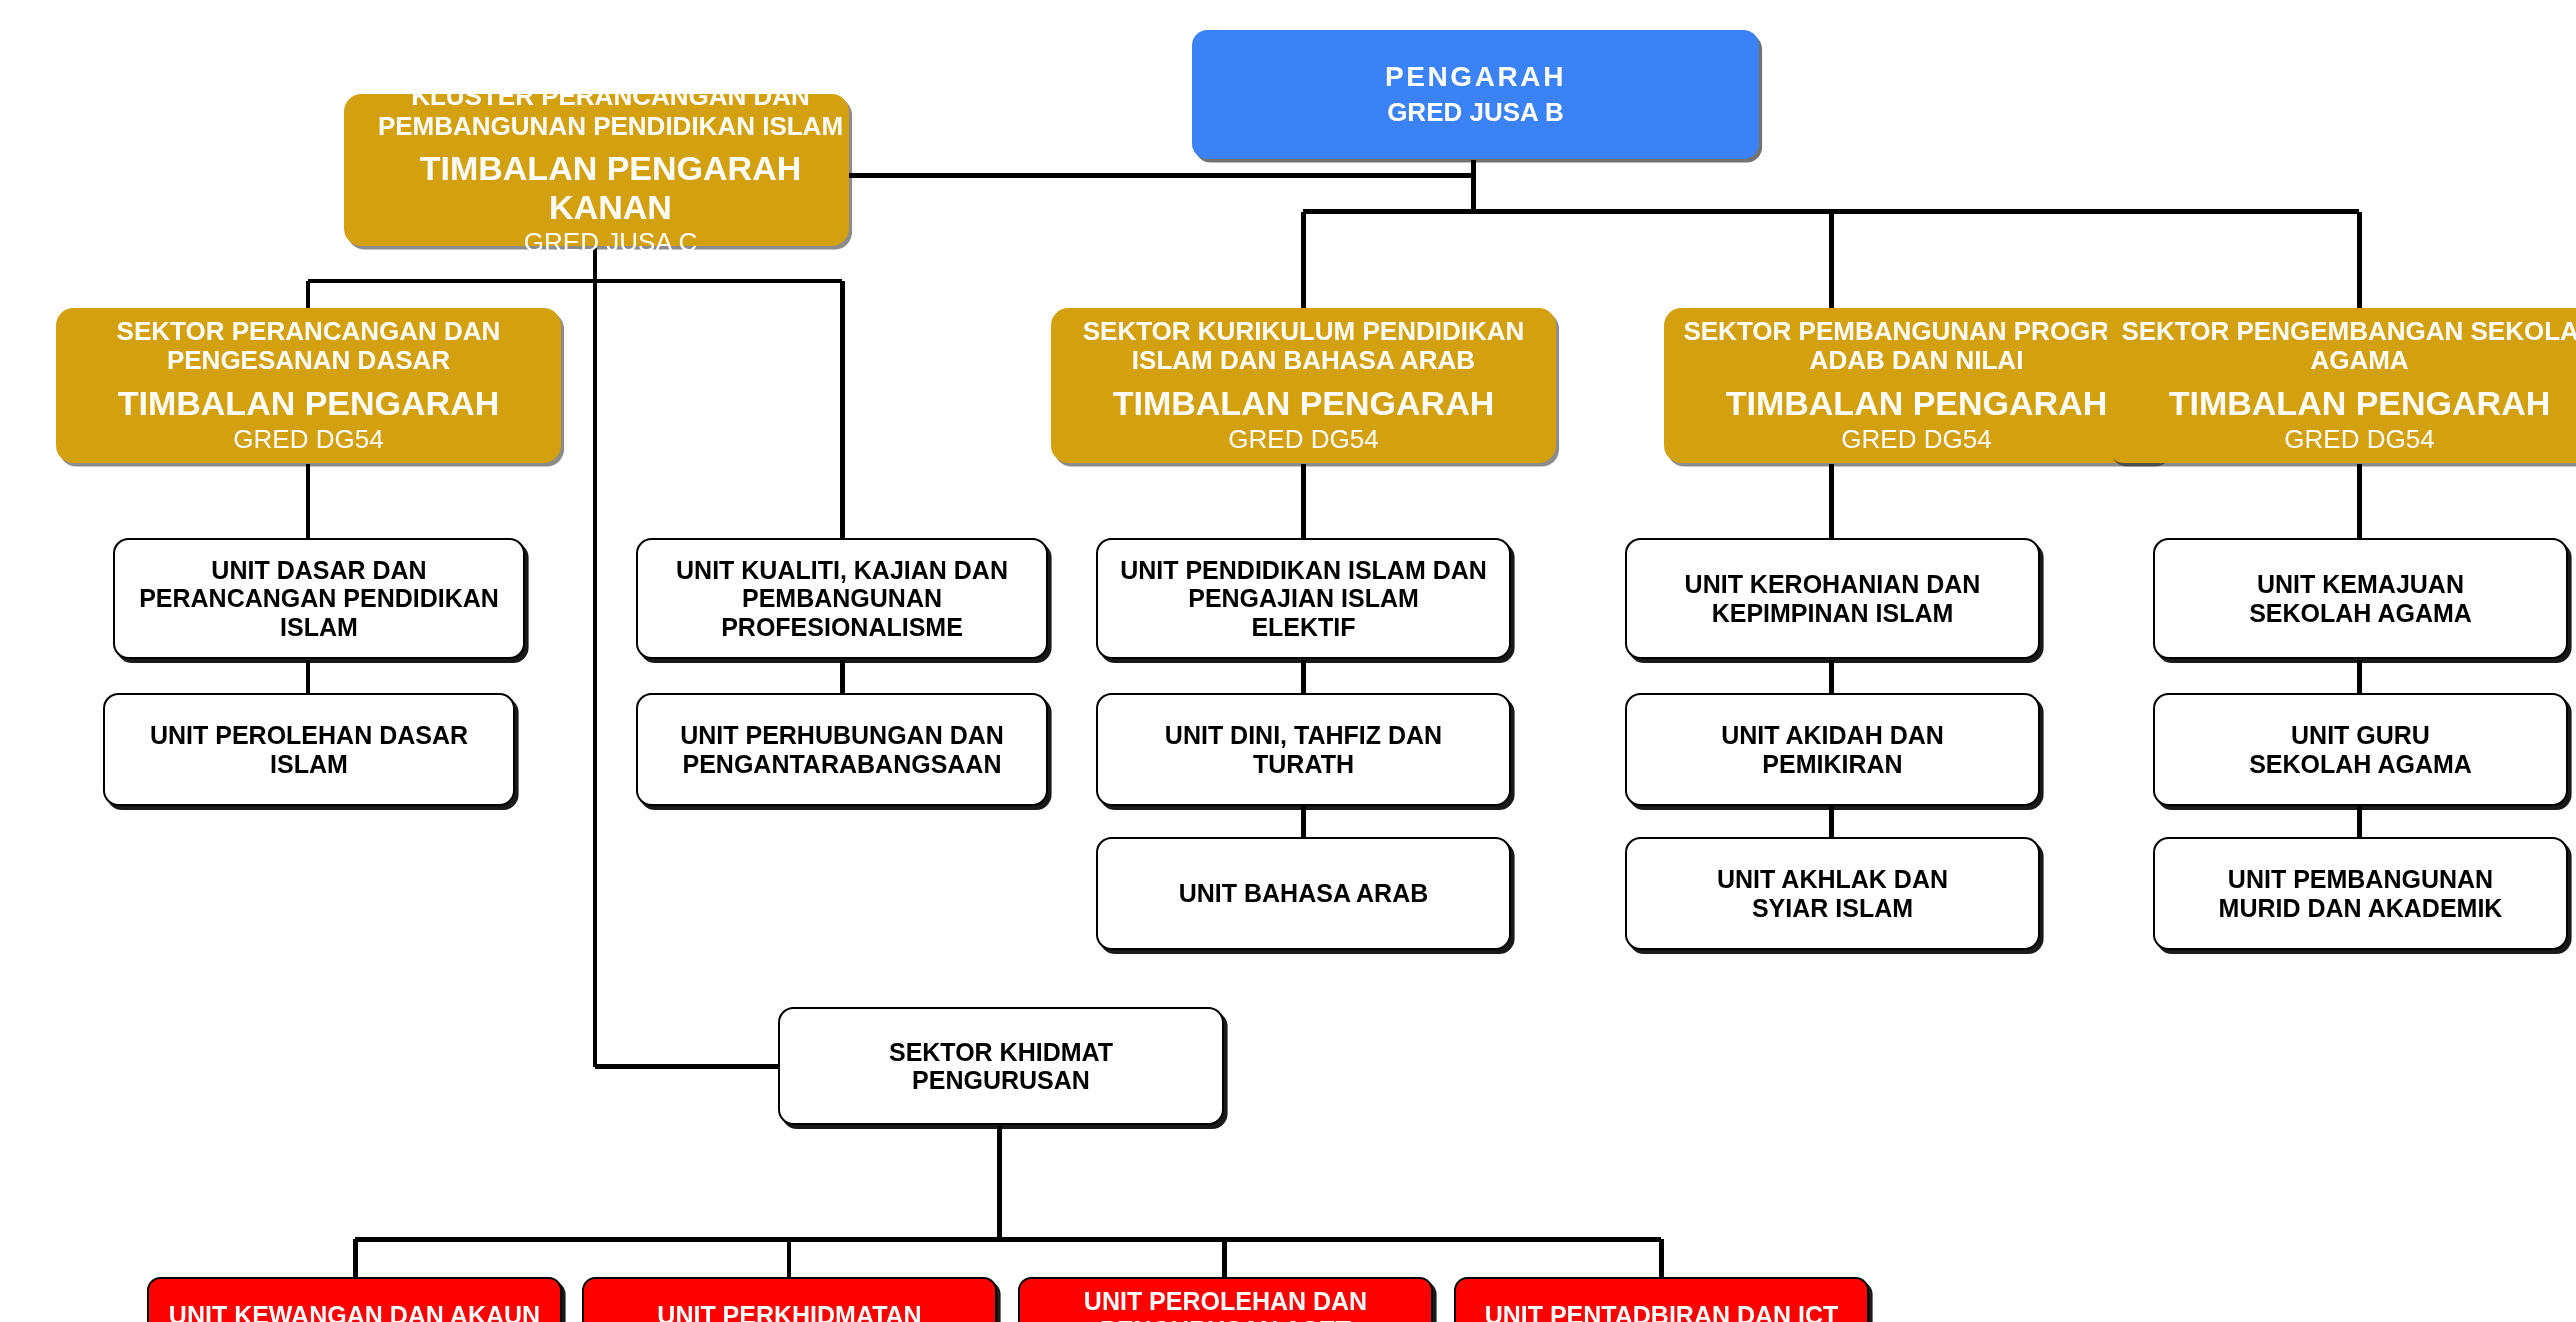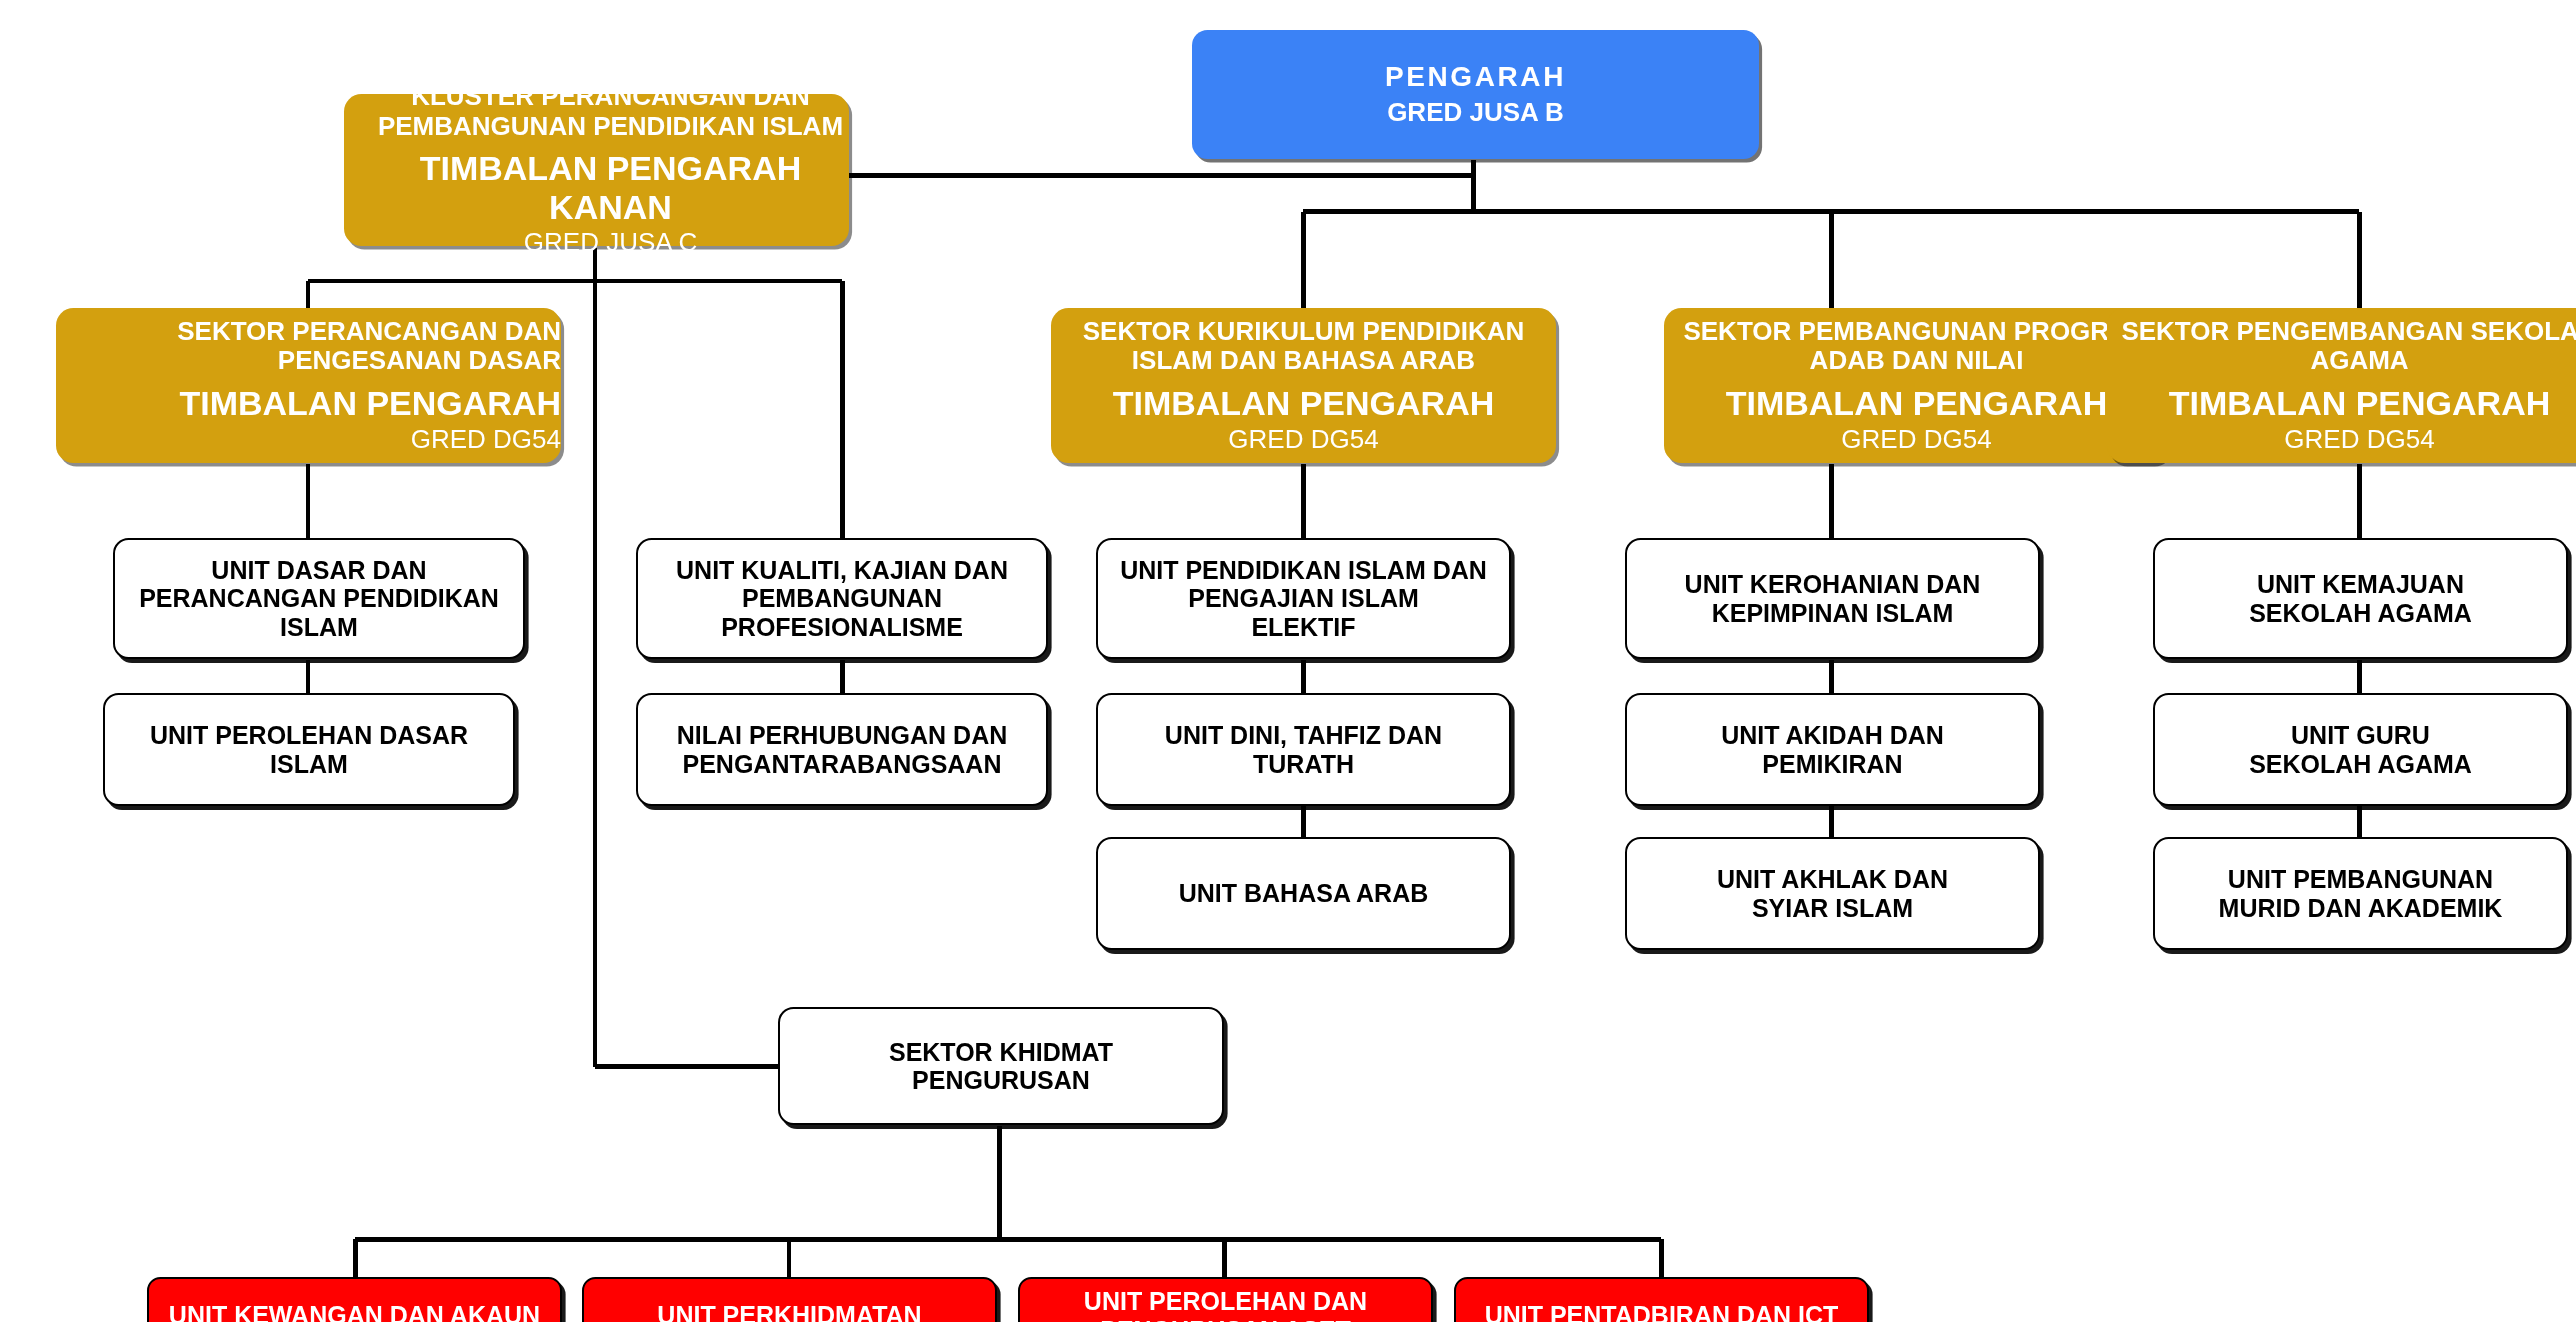--- a/index.html
+++ b/index.html
@@ -121,21 +121,21 @@
     <span class="ln t2">GRED JUSA B</span>
   </div>
 
   <div class="node gold" style="left:344px;top:94px;width:505px;height:152px;padding-left:28px;">
     <span class="ln t1">KLUSTER PERANCANGAN DAN</span>
     <span class="ln t1">PEMBANGUNAN PENDIDIKAN ISLAM</span>
     <span class="ln t2">TIMBALAN PENGARAH KANAN</span>
     <span class="ln t3">GRED JUSA C</span>
   </div>
 
-  <div class="node gold" style="left:56px;top:308px;width:505px;height:155px;text-align:right;">
+  <div class="node gold" style="left:56px;top:308px;width:505px;height:155px;">
     <span class="ln t1">SEKTOR PERANCANGAN DAN</span>
     <span class="ln t1">PENGESANAN DASAR</span>
     <span class="ln t2">TIMBALAN PENGARAH</span>
     <span class="ln t3">GRED DG54</span>
   </div>
 
   <div class="node gold" style="left:1051px;top:308px;width:505px;height:155px;">
     <span class="ln t1">SEKTOR KURIKULUM PENDIDIKAN</span>
     <span class="ln t1">ISLAM DAN BAHASA ARAB</span>
     <span class="ln t2">TIMBALAN PENGARAH</span>
@@ -167,21 +167,21 @@
     <span class="ln t1">ISLAM</span>
   </div>
 
   <div class="node white" style="left:636px;top:538px;width:412px;height:121px;">
     <span class="ln t1">UNIT KUALITI, KAJIAN DAN</span>
     <span class="ln t1">PEMBANGUNAN</span>
     <span class="ln t1">PROFESIONALISME</span>
   </div>
 
   <div class="node white" style="left:636px;top:693px;width:412px;height:113px;">
-    <span class="ln t1">NILAI PERHUBUNGAN DAN</span>
+    <span class="ln t1">UNIT PERHUBUNGAN DAN</span>
     <span class="ln t1">PENGANTARABANGSAAN</span>
   </div>
 
   <div class="node white" style="left:1096px;top:538px;width:415px;height:121px;">
     <span class="ln t1">UNIT PENDIDIKAN ISLAM DAN</span>
     <span class="ln t1">PENGAJIAN ISLAM</span>
     <span class="ln t1">ELEKTIF</span>
   </div>
 
   <div class="node white" style="left:1096px;top:693px;width:415px;height:113px;">

